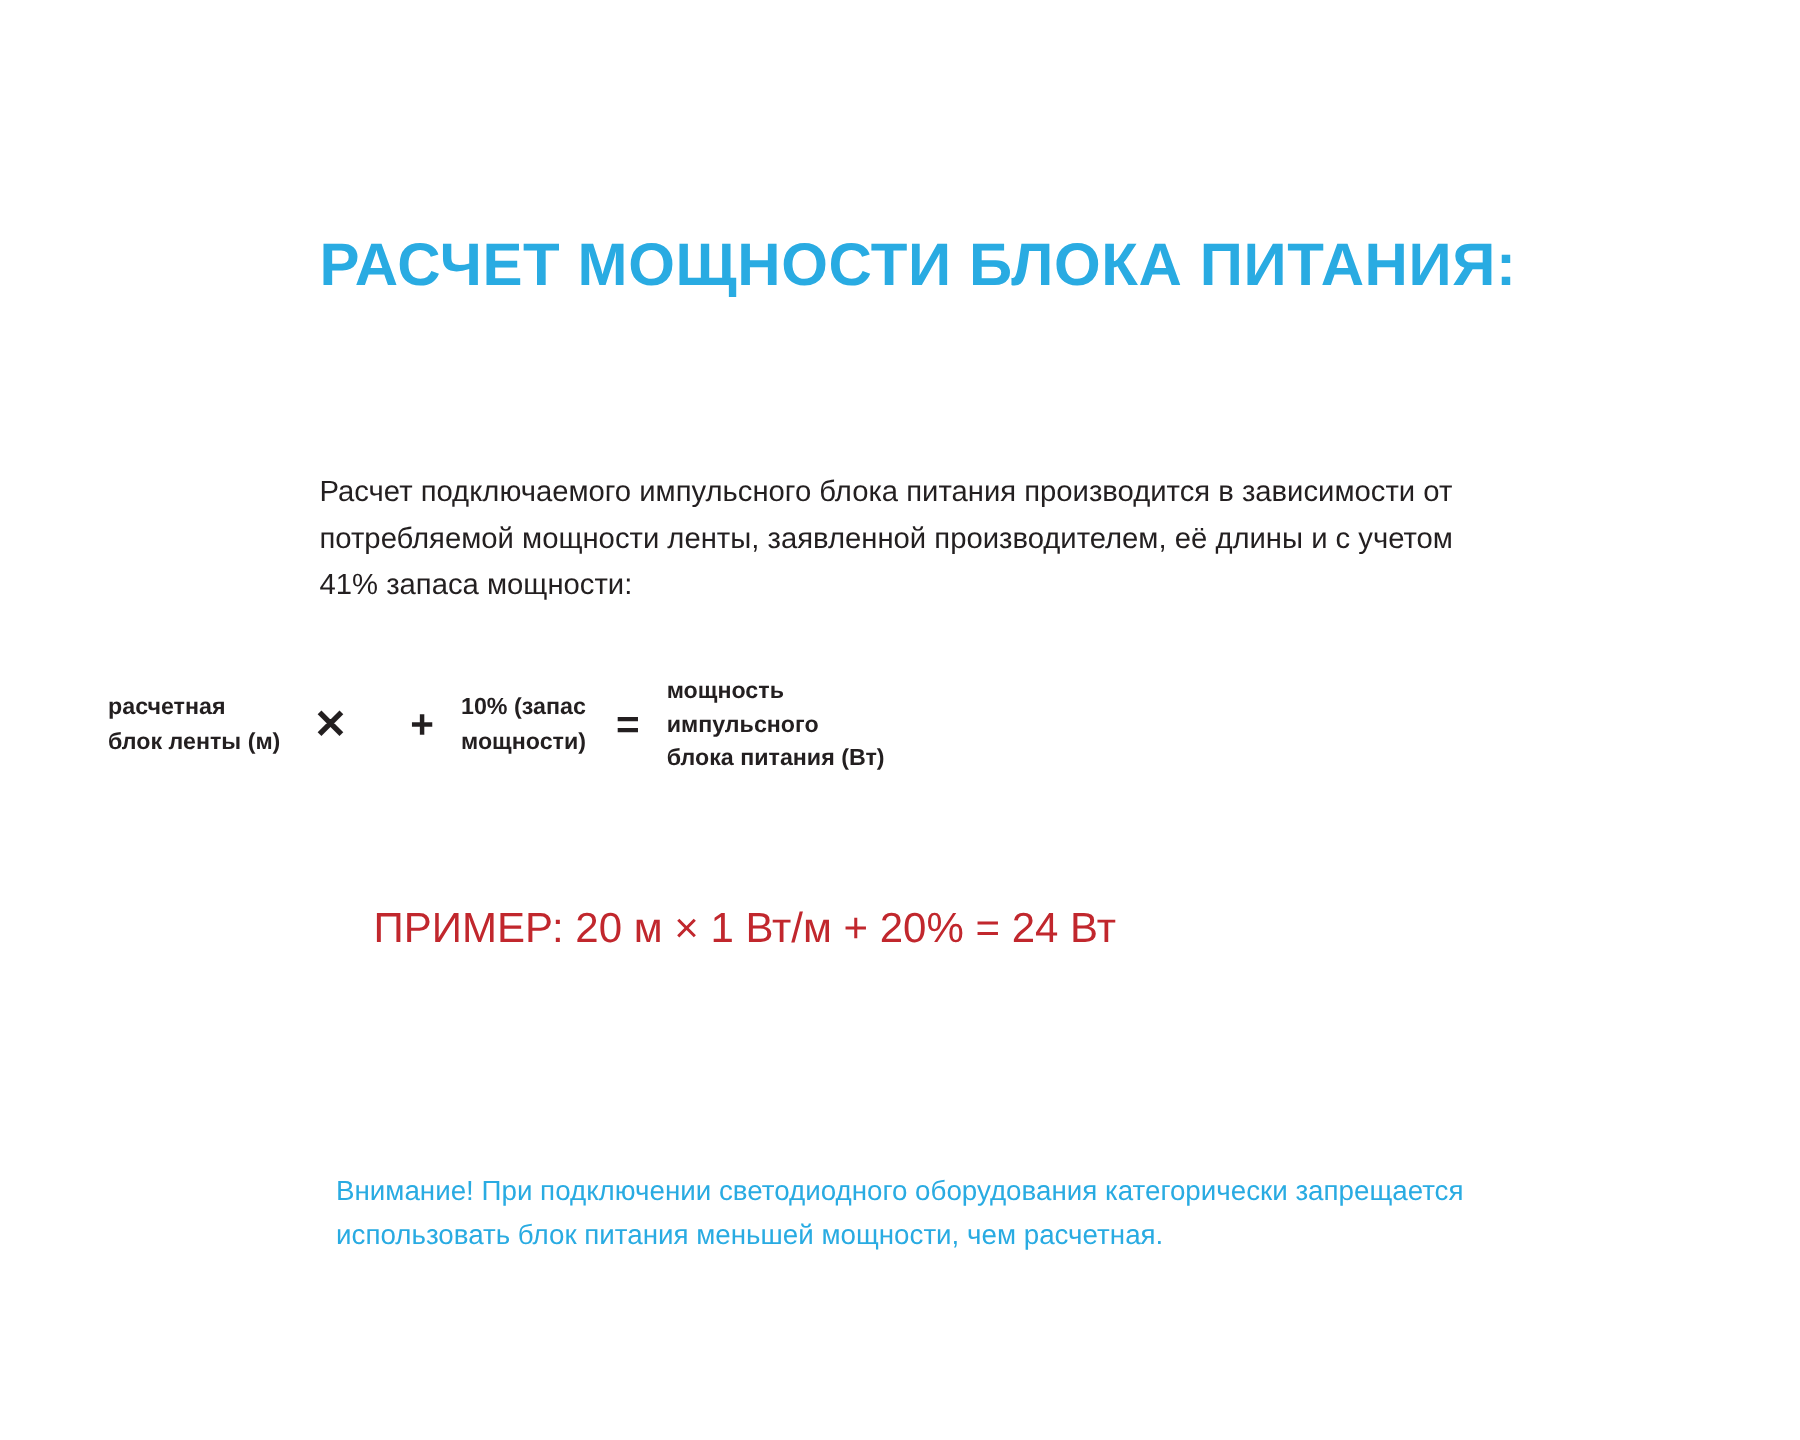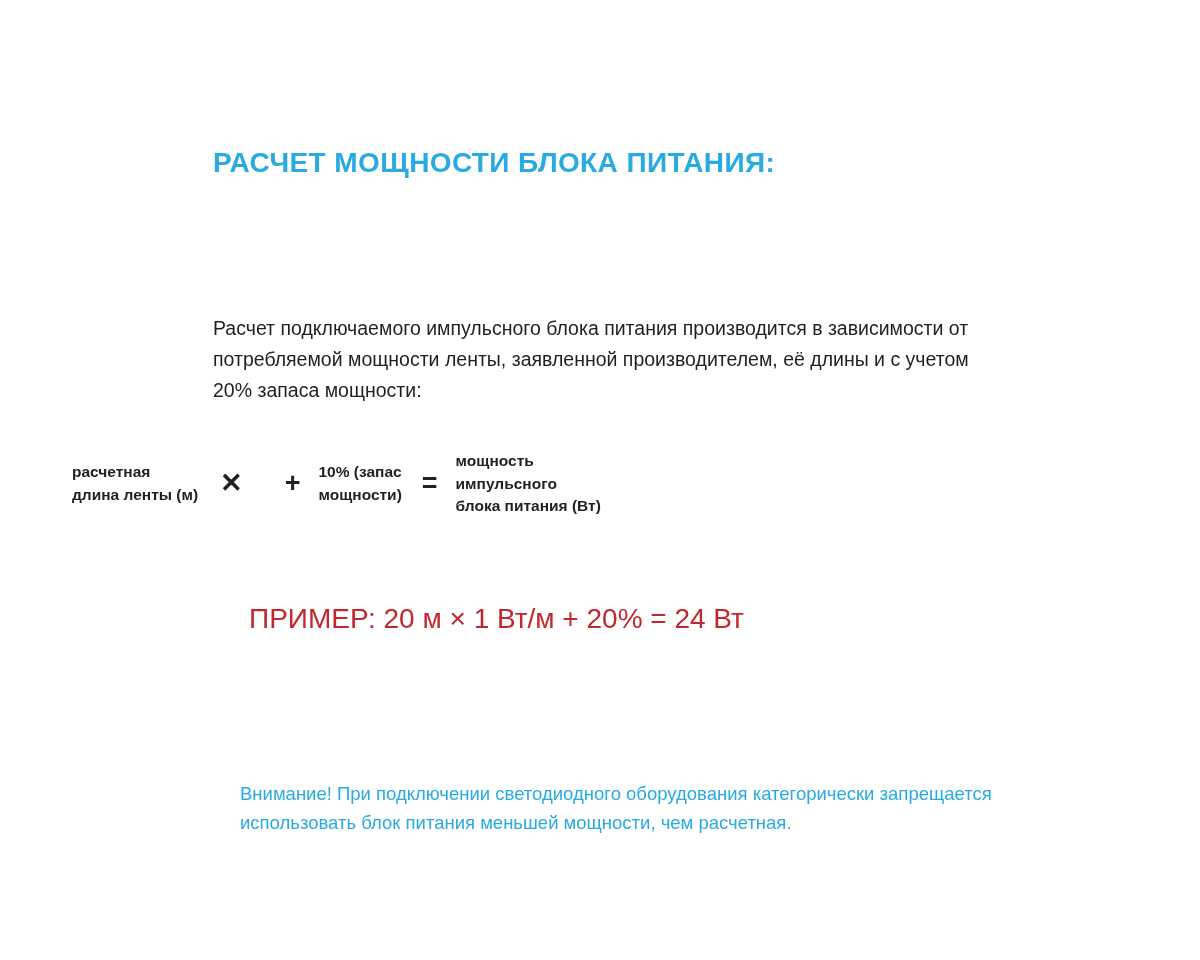--- a/index.html
+++ b/index.html
@@ -20,21 +20,21 @@
     width: 1200px;
     height: 960px;
     box-sizing: border-box;
   }
 
   
   .title {
     position: absolute;
     left: 213px;
     top: 128px;
-    font-size: 28px;
+    font-size: 40px;
     font-weight: bold;
     letter-spacing: 0.4px;
     color: #29abe2;
     white-space: nowrap;
   }
 
   
   .intro {
     position: absolute;
     left: 213px;
@@ -96,35 +96,34 @@
 
   
   .warning {
     position: absolute;
     left: 224px;
     top: 760px;
     width: 800px;
     font-size: 18.5px;
     line-height: 29px;
     color: #29abe2;
-    margin-left: 16px;
   }
 </style>
 </head>
 <body>
 
 <div class="page">
 
   <h1 class="title">РАСЧЕТ МОЩНОСТИ БЛОКА ПИТАНИЯ:</h1>
 
-  <p class="intro">Расчет подключаемого импульсного блока питания производится в зависимости от потребляемой мощности ленты, заявленной производителем, её длины и с учетом 20% запаса мощности:</p>
+  <p class="intro">Расчет подключаемого импульсного блока питания производится в зависимости от потребляемой мощности ленты, заявленной производителем, её длины и с учетом 41% запаса мощности:</p>
 
   <div class="formula">
     <span class="term">расчетная
-длина ленты (м)</span>
+блок ленты (м)</span>
     <span class="gap-a"></span>
     <span class="op">✕</span>
     <span class="gap-b"></span>
     <span class="gap-c"></span>
     <span class="op">+</span>
     <span class="gap-d"></span>
     <span class="term">10% (запас
 мощности)</span>
     <span class="gap-e"></span>
     <span class="op">=</span>

